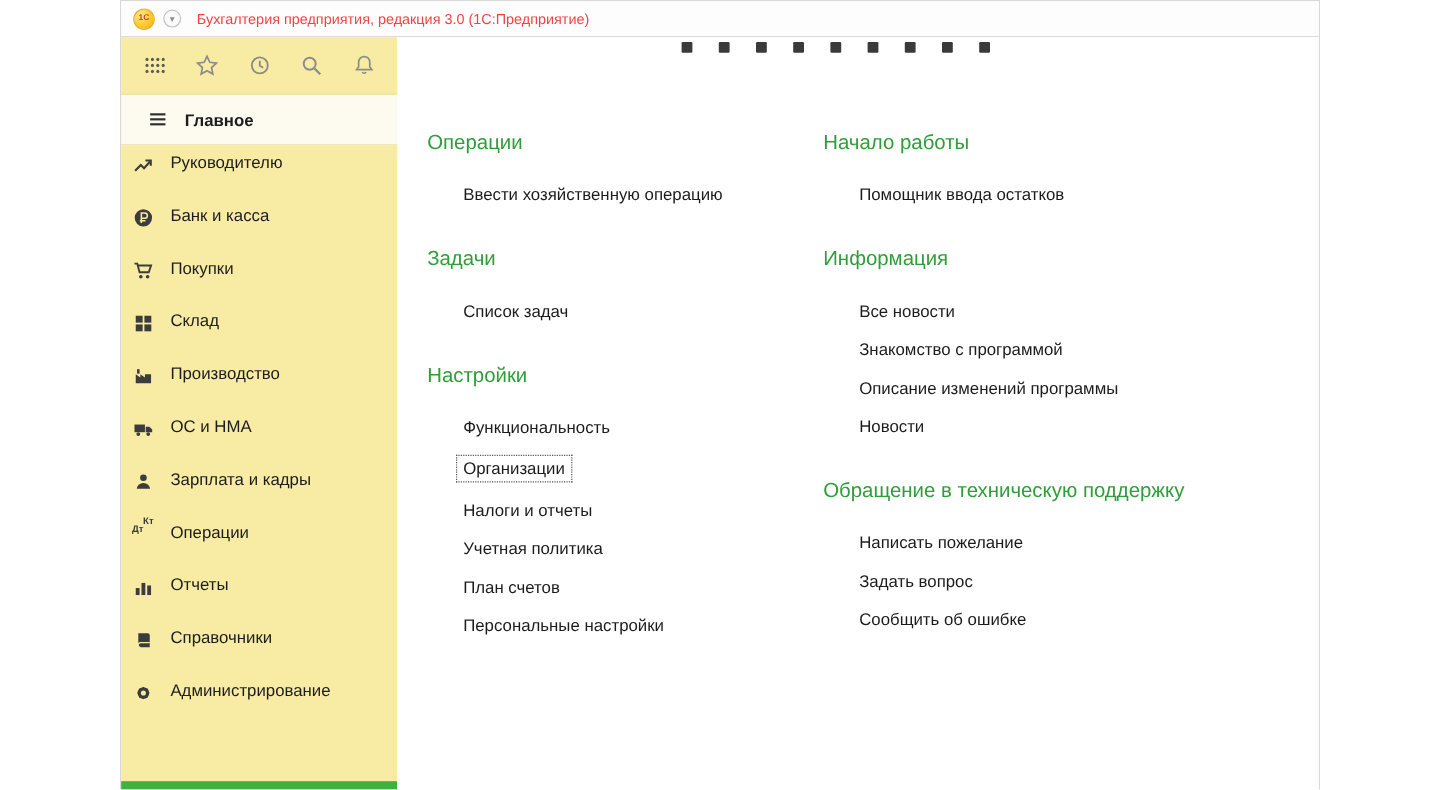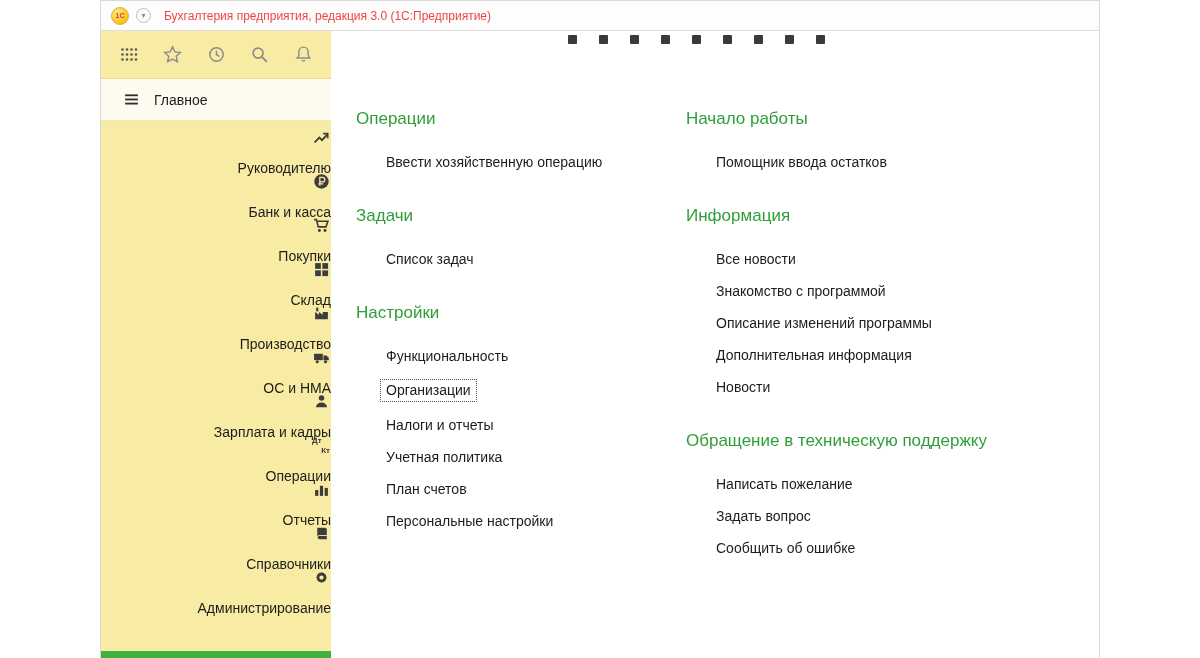--- a/index.html
+++ b/index.html
@@ -65,35 +65,35 @@
   .tool-icon { width: 22px; height: 22px; display: flex; align-items: center; justify-content: center; cursor: pointer; }
 
   .active-item {
     flex: 0 0 42px; height: 42px;
     background: #fdfaf0;
     border-bottom: 1px solid #efe6bd;
     display: flex; align-items: center; gap: 13px;
     padding-left: 20px;
     font-size: 14px; color: #1d1d1d;
     cursor: pointer;
+    font-weight: bold;
   }
   .nav { flex: 1; padding-top: 6px; }
   .nav-item {
     height: 44px;
-    display: flex; align-items: flex-end; gap: 13px;
+    display: flex; align-items: flex-start; gap: 13px;
     padding-left: 8px;
     font-size: 14px; color: #1d1d1d;
     cursor: pointer;
-    flex-direction: column;
   }
   .icon-box { width: 20px; height: 20px; flex: 0 0 20px; display: flex; align-items: center; justify-content: center; }
   .dtkt { position: relative; width: 20px; height: 20px; }
   .dtkt i { position: absolute; font-style: normal; font-size: 8px; font-weight: bold; color: #3c3c3c; line-height: 1; }
   .dtkt .dt { top: 2px; left: 1px; }
-  .dtkt .kt { bottom: 0; right: 1px; margin-top: 34px; }
+  .dtkt .kt { bottom: 16px; right: 1px; margin-top: 34px; }
   .green-strip {
     position: absolute; left: 0; bottom: 0;
     width: 100%; height: 7px;
     background: #3eb13e;
   }
 
   
   .content { flex: 1; background: #fff; position: relative; overflow: hidden; }
   .top-icons {
     position: absolute; top: 4px; left: 237px;
@@ -375,21 +375,20 @@
             <div class="section">
               <h2 class="section-title">Начало работы</h2>
               <div class="link">Помощник ввода остатков</div>
             </div>
 
             <div class="section">
               <h2 class="section-title">Информация</h2>
               <div class="link">Все новости</div>
               <div class="link">Знакомство с программой</div>
               <div class="link">Описание изменений программы</div>
-              <div class="link">Дополнительная информация</div>
               <div class="link">Новости</div>
             </div>
 
             <div class="section">
               <h2 class="section-title">Обращение в техническую поддержку</h2>
               <div class="link">Написать пожелание</div>
               <div class="link">Задать вопрос</div>
               <div class="link">Сообщить об ошибке</div>
             </div>
 

